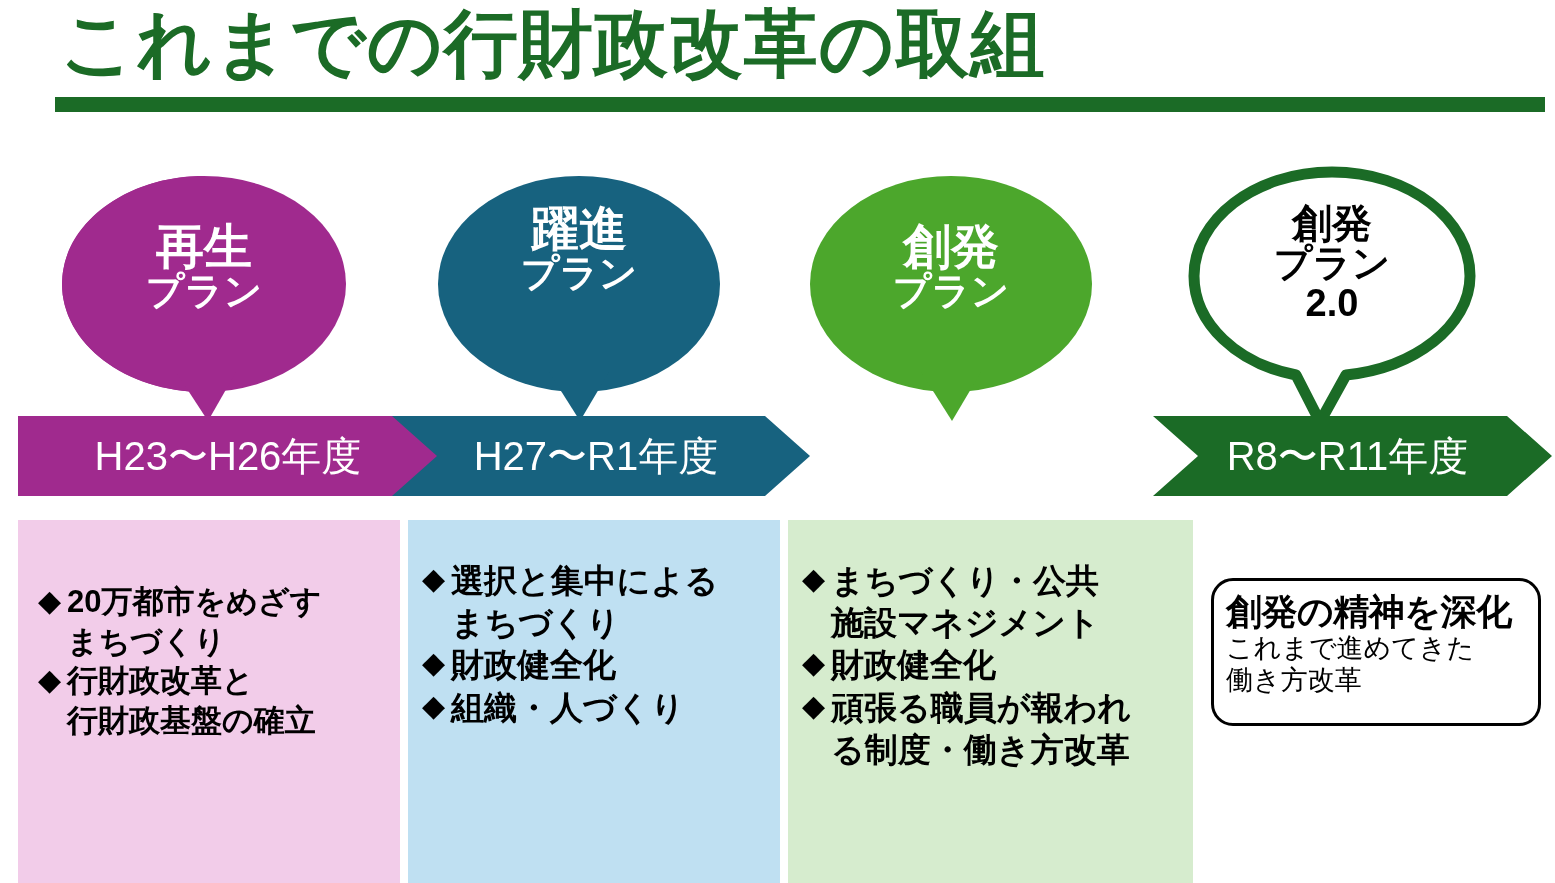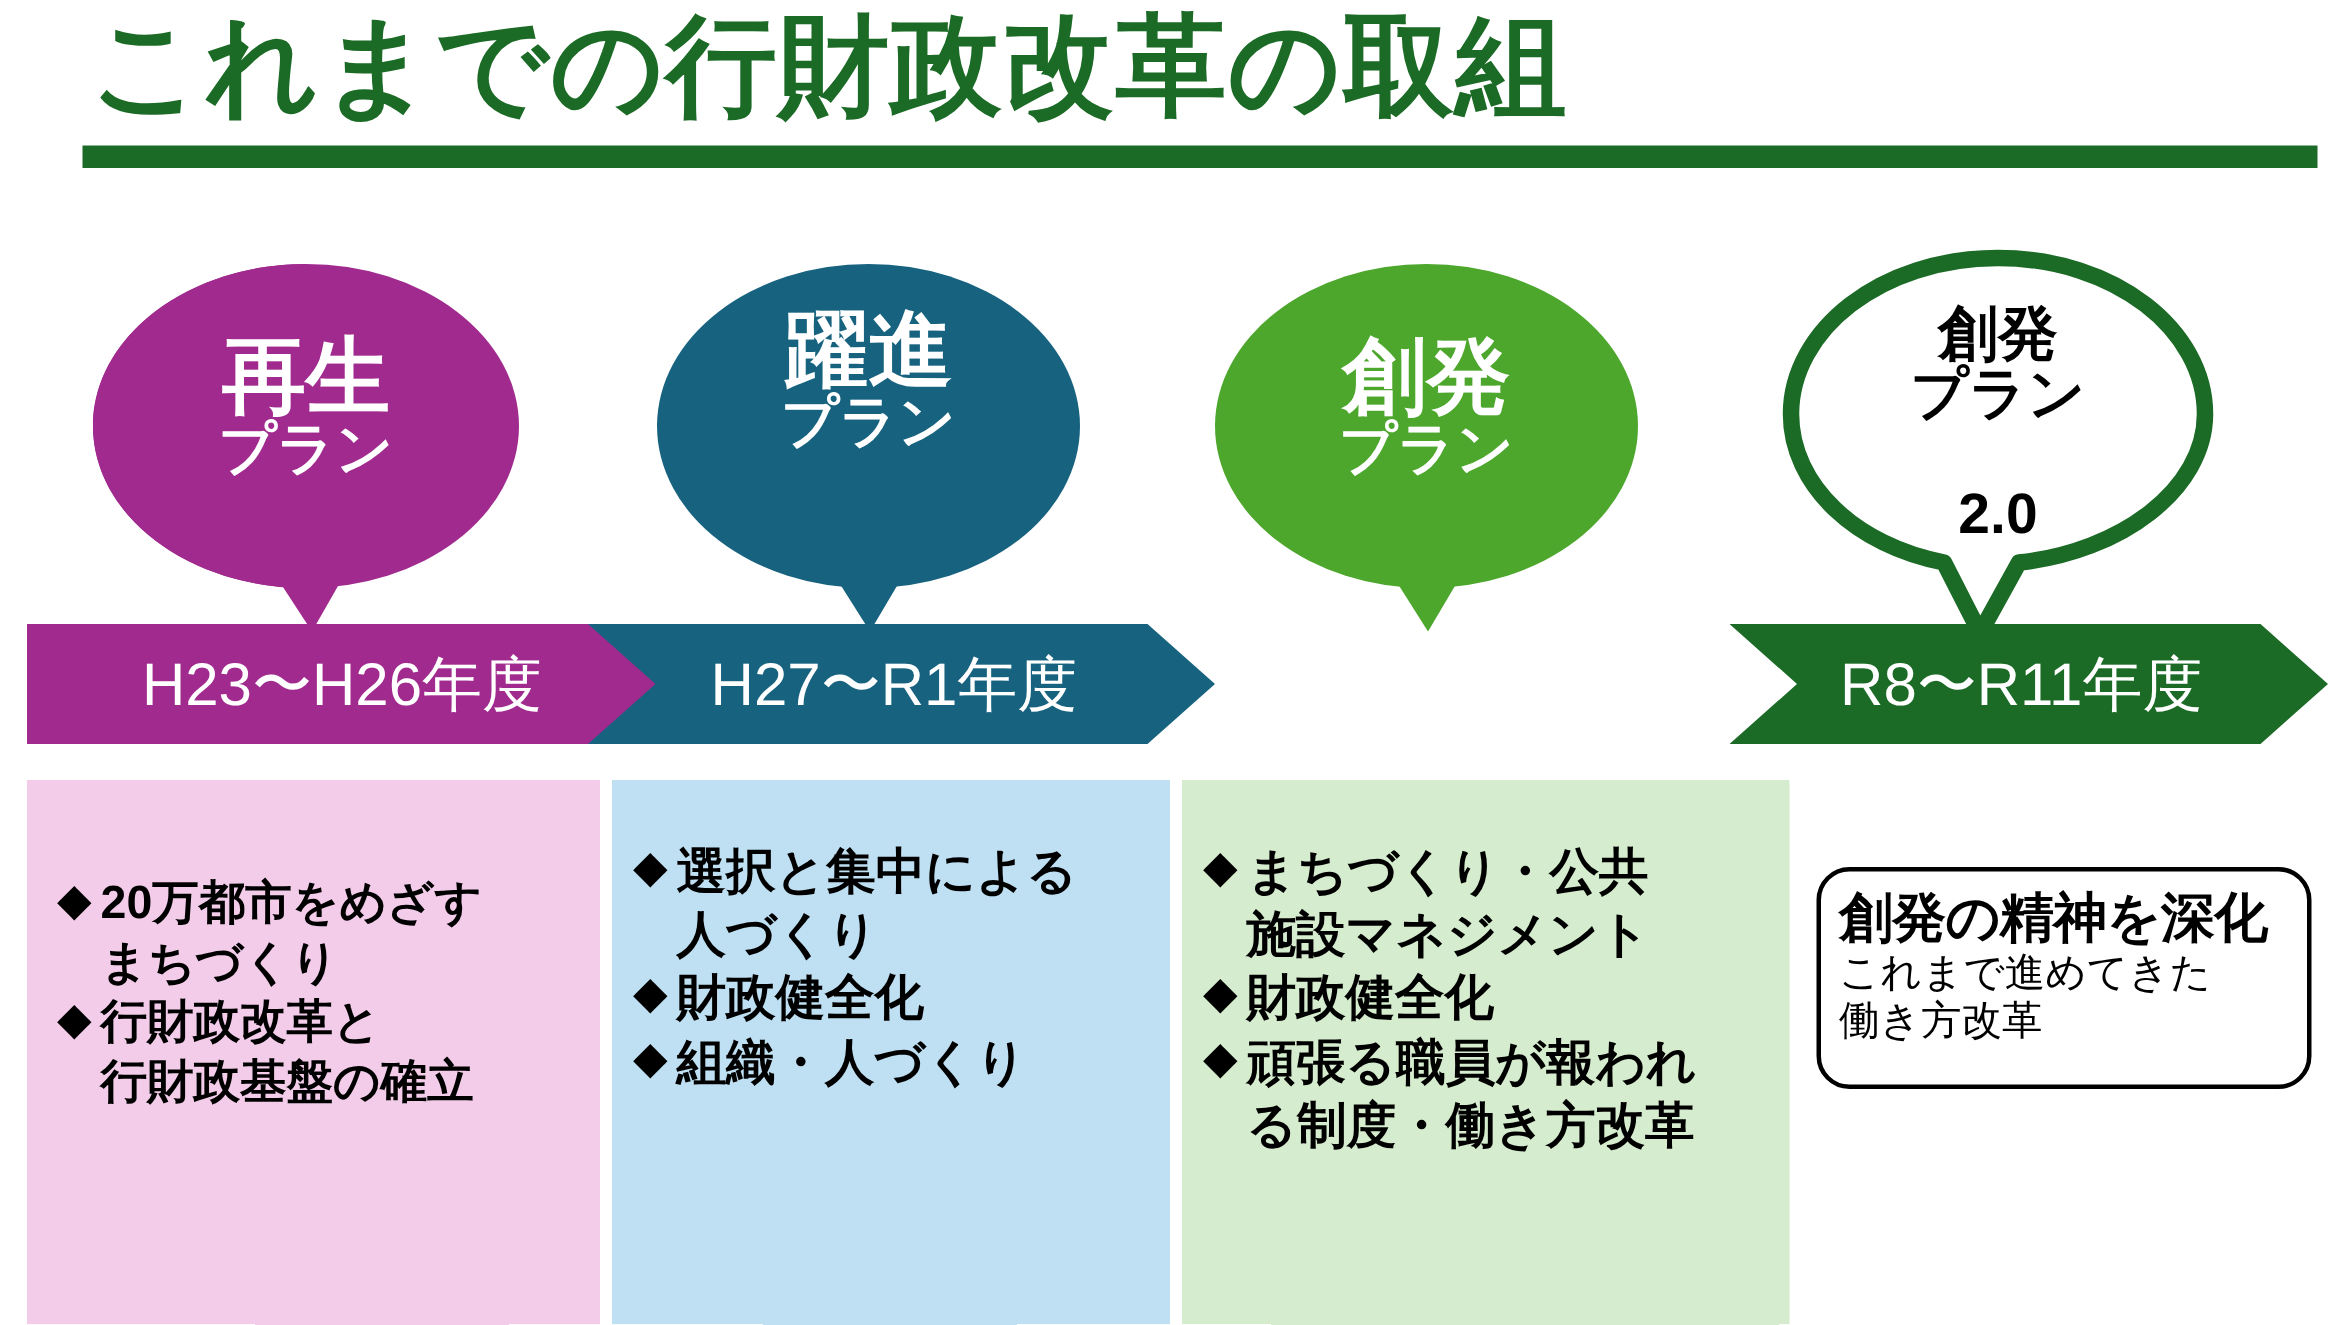--- a/index.html
+++ b/index.html
@@ -46,23 +46,23 @@
   }
   .balloon-label {
     position: absolute;
     left: 0;
     width: 100%;
     text-align: center;
     font-weight: bold;
     line-height: 1.05;
     pointer-events: none;
   }
-  .balloon-line-main { font-size: 56px; display: block; }
+  .balloon-line-main { font-size: 48px; display: block; }
   .balloon-line-sub  { font-size: 38px; display: block; }
-  .balloon-line-ver  { font-size: 38px; display: block; margin-top: 40px; }
+  .balloon-line-ver  { font-size: 38px; display: block; }
 
   
   .chevron {
     position: absolute;
     top: 416px;
     height: 80px;
     display: flex;
     align-items: center;
   }
   .chevron-label {
@@ -212,21 +212,21 @@
  行財政基盤の確立</span>
       </div>
     </div>
   </div>
 
   <div class="panel" style="left:408px; width:372px; height:363px; background:#BFE0F2;">
     <div class="bullets" style="padding:40px 6px 0 14px; font-size:33px;">
       <div class="bullet-row">
         <span class="bullet-mark">◆</span>
         <span class="bullet-text">選択と集中による
-人づくり</span>
+まちづくり</span>
       </div>
       <div class="bullet-row">
         <span class="bullet-mark">◆</span>
         <span class="bullet-text">財政健全化</span>
       </div>
       <div class="bullet-row">
         <span class="bullet-mark">◆</span>
         <span class="bullet-text">組織・人づくり</span>
       </div>
     </div>

